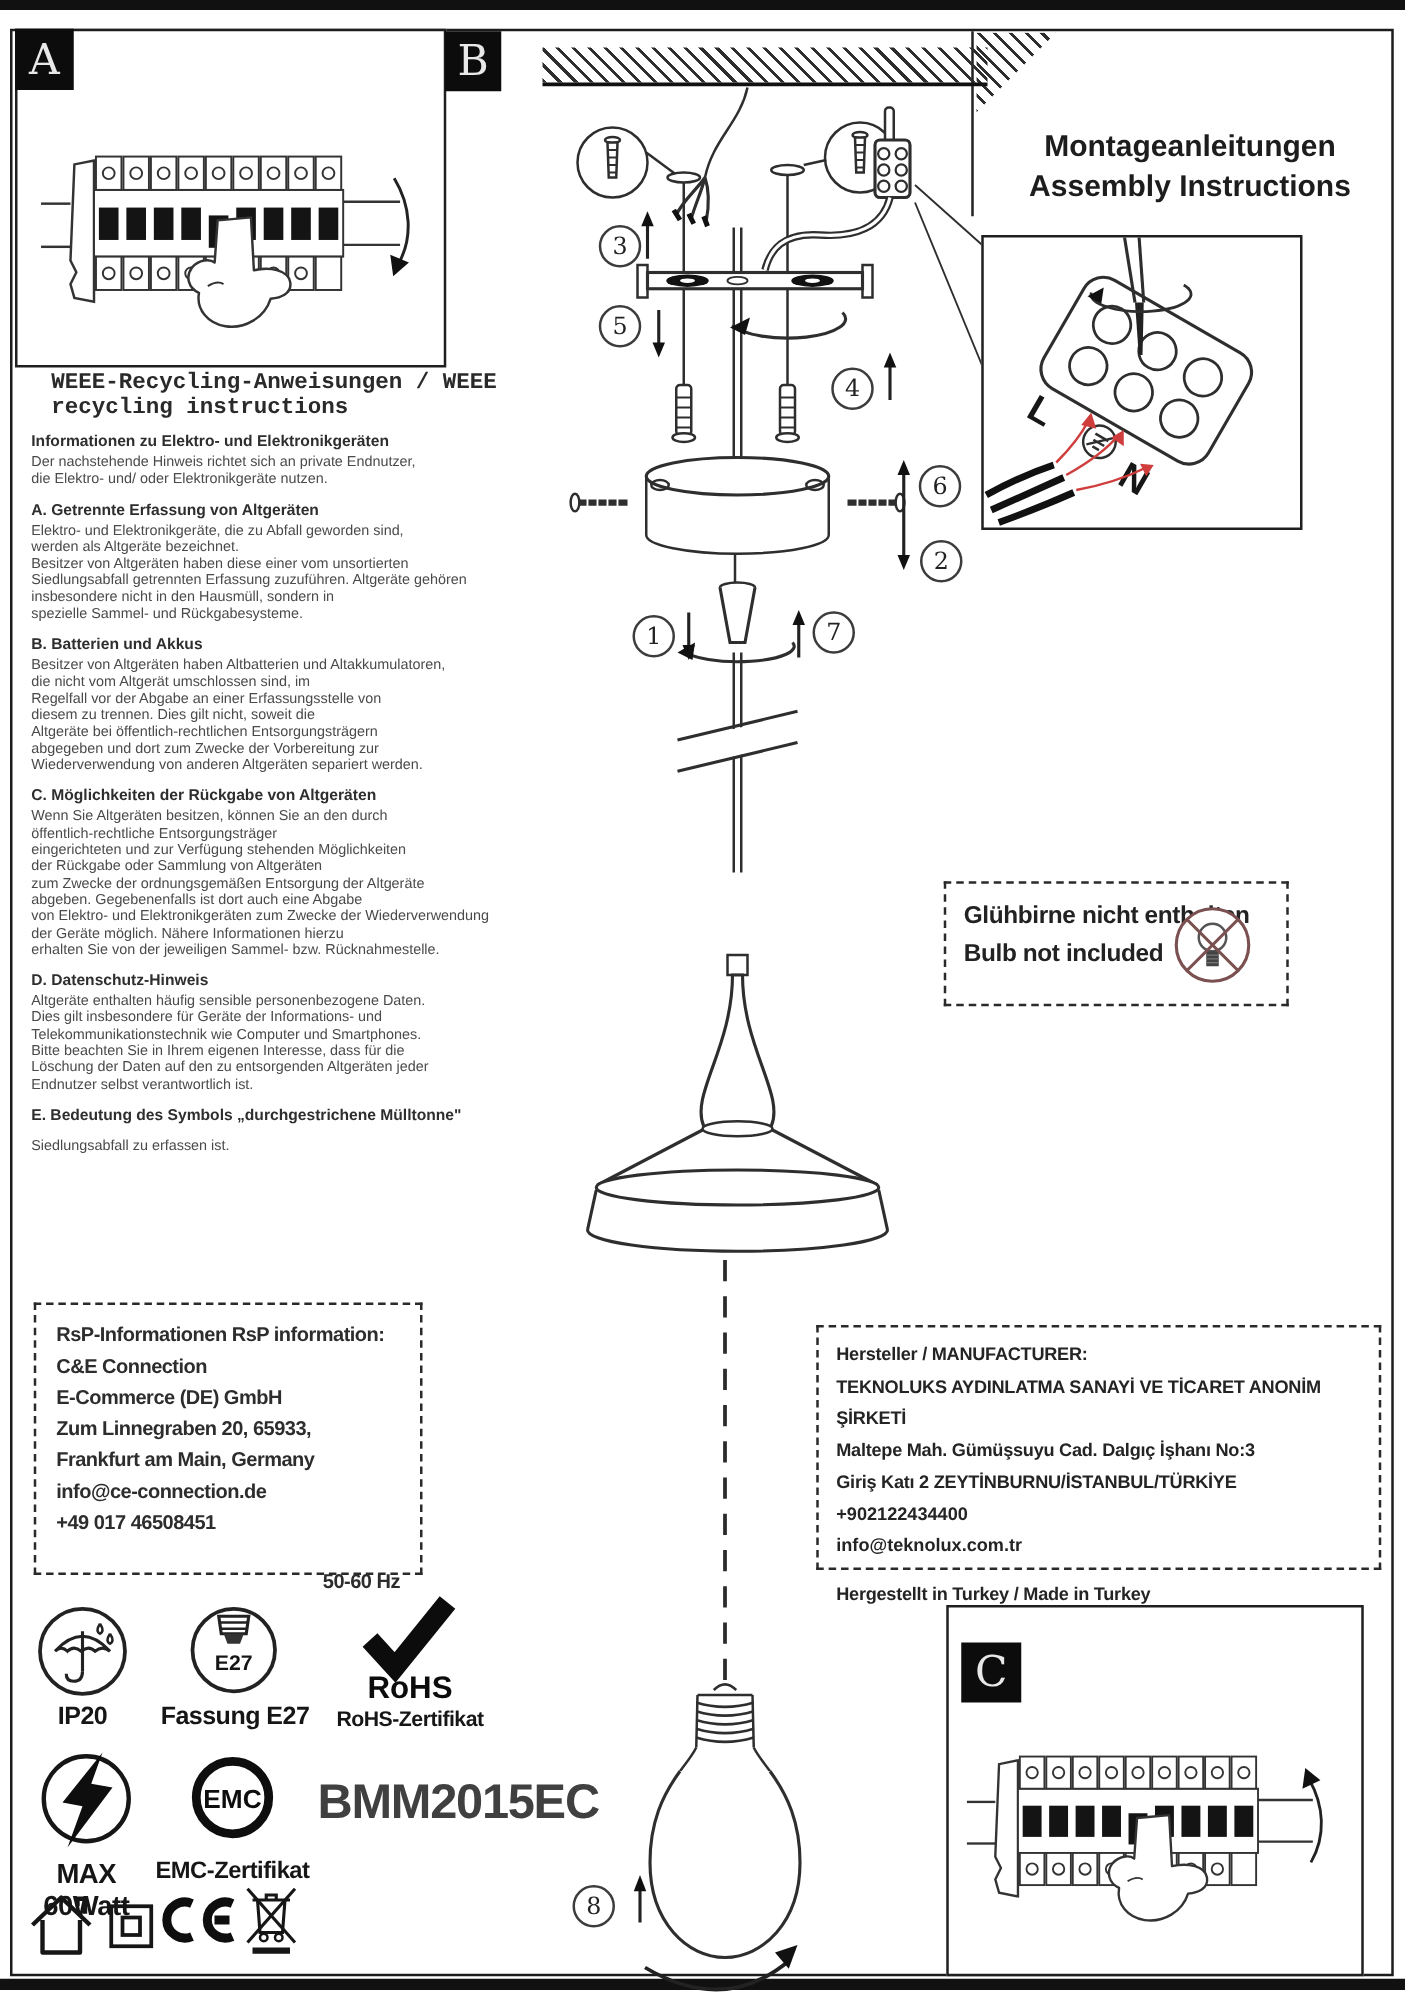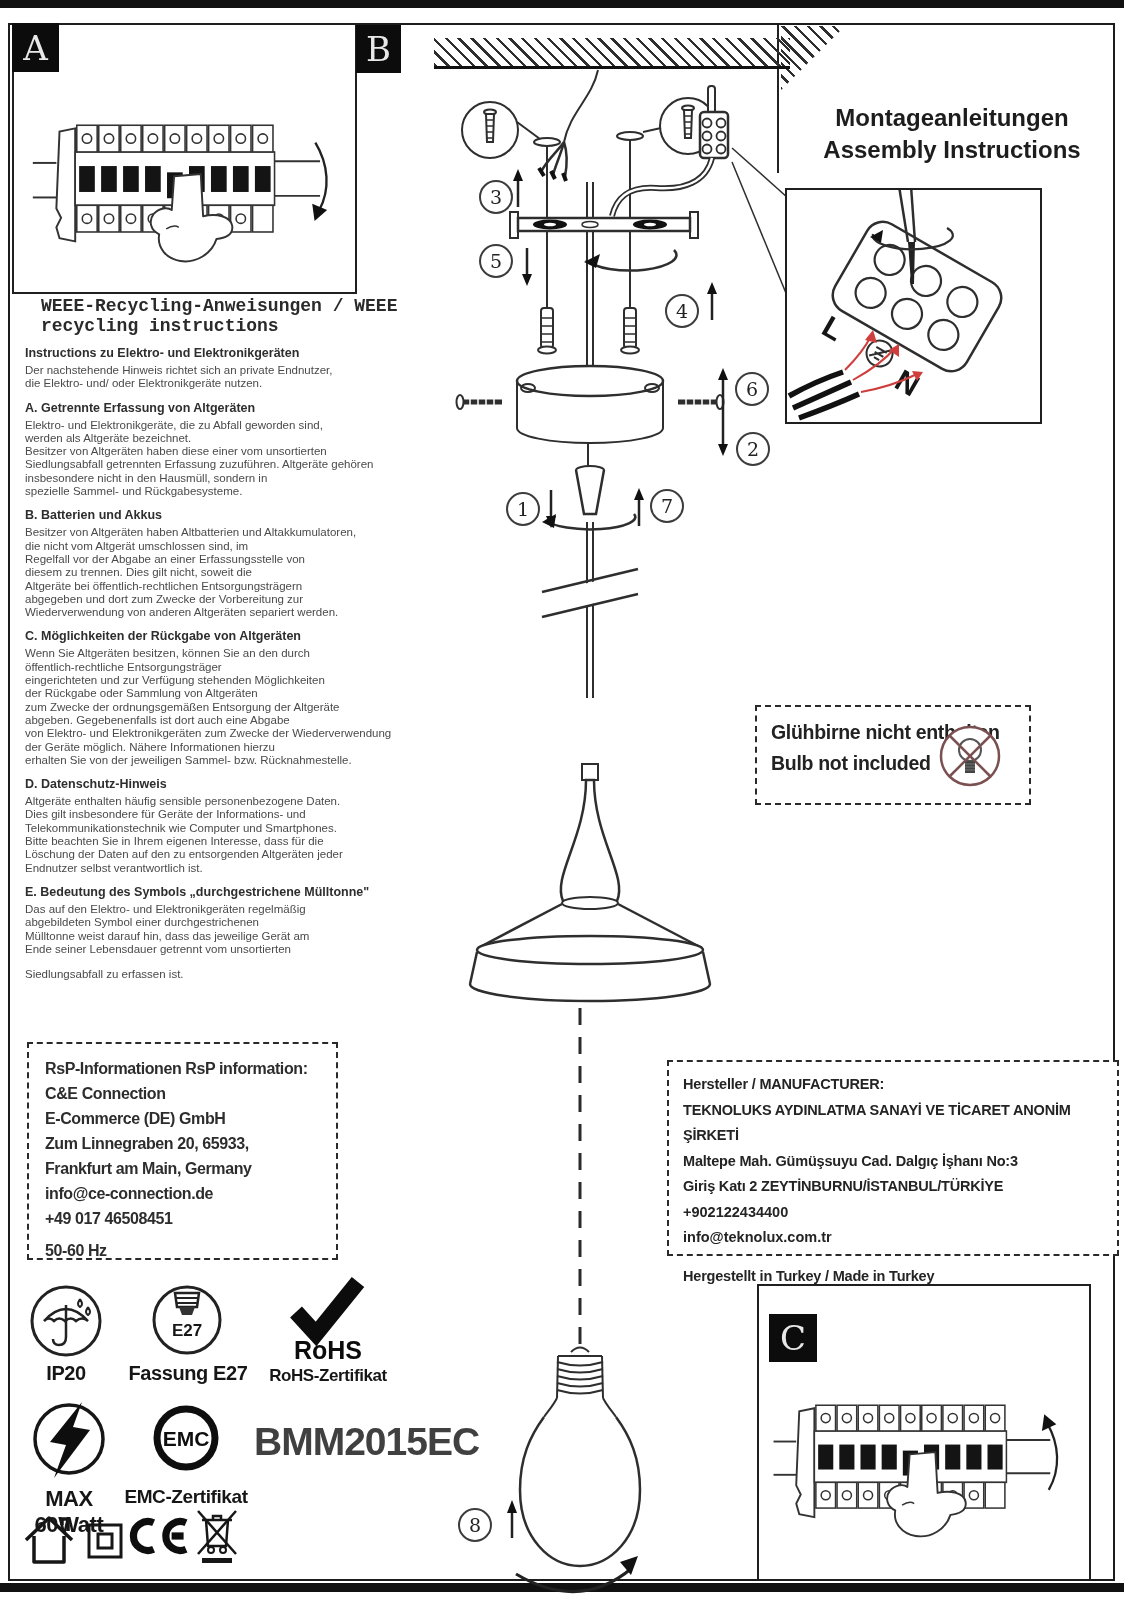--- a/index.html
+++ b/index.html
@@ -20,21 +20,21 @@
   .brand{font-weight:800;font-size:57px;letter-spacing:-1px;text-align:center;}
   .subt{font-size:24px;font-weight:700;color:#1d1d1d;text-align:center;line-height:31px;}
   
   .weee{width:414px;}
   .weee .t{font-size:18px;font-weight:700;color:#2a2a2a;margin:0 16px 2px;font-family:Liberation Mono, monospace;}
   .weee h4{font-size:12.5px;font-weight:700;color:#2e2e2e;margin:10px 0 4px;}
   .weee p{font-size:11.5px;line-height:13.3px;color:#4a4a4a;margin:0;white-space:pre-line;}
   
   .rsp{padding:12px 16px;font-size:16px;font-weight:700;letter-spacing:-0.4px;
        line-height:25px;color:#2d2d2d;}
-  .rsp .gap{margin-top:7px;}
+  .rsp .gap{margin-top:22px;text-align:right;}
   
   .man{padding:10px 14px;color:#242424;}
   .man .b{font-size:14.5px;font-weight:700;letter-spacing:-0.2px;line-height:25.5px;}
   .man .r{font-size:14.5px;font-weight:600;line-height:25.5px;}
   .man .foot{margin-top:13px;}
   
   .bn{padding:10px 14px;font-size:19.5px;font-weight:700;letter-spacing:-0.3px;
       line-height:31px;color:#222;}
   .clabel{font-size:20px;font-weight:700;color:#161616;text-align:center;letter-spacing:-0.4px;}
   .model{font-size:39px;font-weight:800;color:#404040;letter-spacing:-1px;}
@@ -310,21 +310,21 @@
         <path d="M74,202 C96,198 114,192 130,184"></path>
       </g>
       <polygon points="86,140 78,150 90,153" fill="#cf3d3d"></polygon>
       <polygon points="112,154 102,160 112,167" fill="#cf3d3d"></polygon>
       <polygon points="136,182 125,181 130,191" fill="#cf3d3d"></polygon>
     </svg>
   </div>
 
   <div class="abs weee" style="left:25px;top:296px;">
     <div class="t">WEEE-Recycling-Anweisungen / WEEE recycling instructions</div>
-    <h4>Instructions zu Elektro- und Elektronikgeräten</h4>
+    <h4>Informationen zu Elektro- und Elektronikgeräten</h4>
     <p>Der nachstehende Hinweis richtet sich an private Endnutzer,
  die Elektro- und/ oder Elektronikgeräte nutzen.</p>
     <h4>A. Getrennte Erfassung von Altgeräten</h4>
     <p>Elektro- und Elektronikgeräte, die zu Abfall geworden sind,
  werden als Altgeräte bezeichnet.
 Besitzer von Altgeräten haben diese einer vom unsortierten
 Siedlungsabfall getrennten Erfassung zuzuführen. Altgeräte gehören
 insbesondere nicht in den Hausmüll, sondern in
 spezielle Sammel- und Rückgabesysteme.</p>
     <h4>B. Batterien und Akkus</h4>
@@ -346,24 +346,20 @@
 der Geräte möglich. Nähere Informationen hierzu
 erhalten Sie von der jeweiligen Sammel- bzw. Rücknahmestelle.</p>
     <h4>D. Datenschutz-Hinweis</h4>
     <p>Altgeräte enthalten häufig sensible personenbezogene Daten.
 Dies gilt insbesondere für Geräte der Informations- und
 Telekommunikationstechnik wie Computer und Smartphones.
  Bitte beachten Sie in Ihrem eigenen Interesse, dass für die
 Löschung der Daten auf den zu entsorgenden Altgeräten jeder
 Endnutzer selbst verantwortlich ist.</p>
     <h4>E. Bedeutung des Symbols „durchgestrichene Mülltonne"</h4>
-    <p>Das auf den Elektro- und Elektronikgeräten regelmäßig
- abgebildeten Symbol einer durchgestrichenen
-Mülltonne weist darauf hin, dass das jeweilige Gerät am
-Ende seiner Lebensdauer getrennt vom unsortierten</p>
     <p style="margin-top:12px;">Siedlungsabfall zu erfassen ist.</p>
   </div>
 
   <div class="abs dash bn" style="left:755px;top:705px;width:244px;height:76px;">
     <div>Glühbirne nicht enthalten</div>
     <div>Bulb not included</div>
   </div>
   <svg class="abs" style="left:936px;top:722px;" width="68" height="68" viewBox="0 0 68 68">
     <circle cx="34" cy="34" r="29" fill="#fff" stroke="#7a5050" stroke-width="2.5"></circle>
     <circle cx="34" cy="28" r="11" fill="none" stroke="#555" stroke-width="2"></circle>
@@ -377,21 +373,21 @@
     <div>RsP-Informationen RsP information:</div>
     <div>C&amp;E Connection</div>
     <div>E-Commerce (DE) GmbH</div>
     <div>Zum Linnegraben 20, 65933,</div>
     <div>Frankfurt am Main, Germany</div>
     <div>info@ce-connection.de</div>
     <div>+49 017 46508451</div>
     <div class="gap">50-60 Hz</div>
   </div>
 
-  <div class="abs dash man" style="left:667px;top:1060px;width:420px;height:172px;">
+  <div class="abs dash man" style="left:653px;top:1060px;width:420px;height:172px;">
     <div class="b">Hersteller / MANUFACTURER:</div>
     <div class="b">TEKNOLUKS AYDINLATMA SANAYİ VE TİCARET ANONİM ŞİRKETİ</div>
     <div class="b">Maltepe Mah. Gümüşsuyu Cad. Dalgıç İşhanı No:3</div>
     <div class="b">Giriş Katı 2 ZEYTİNBURNU/İSTANBUL/TÜRKİYE</div>
     <div class="r">+902122434400</div>
     <div class="r">info@teknolux.com.tr</div>
     <div class="b foot">Hergestellt in Turkey / Made in Turkey</div>
   </div>
 
   <svg class="abs" style="left:28px;top:1283px;" width="76" height="76" viewBox="0 0 76 76">

